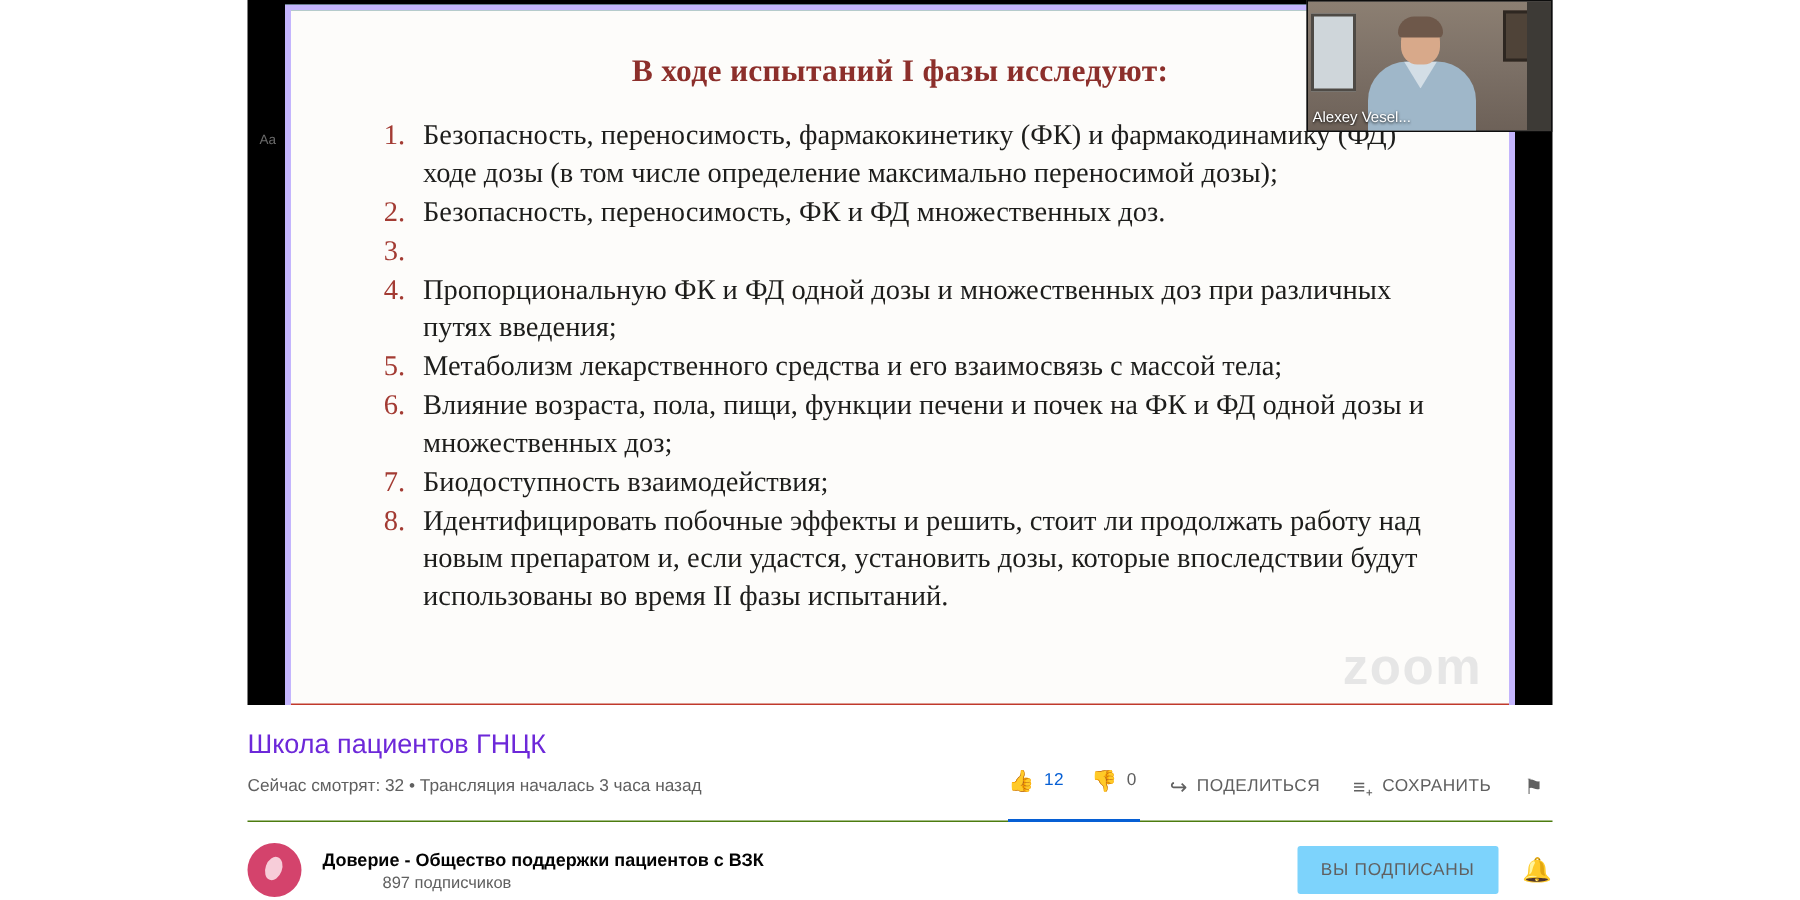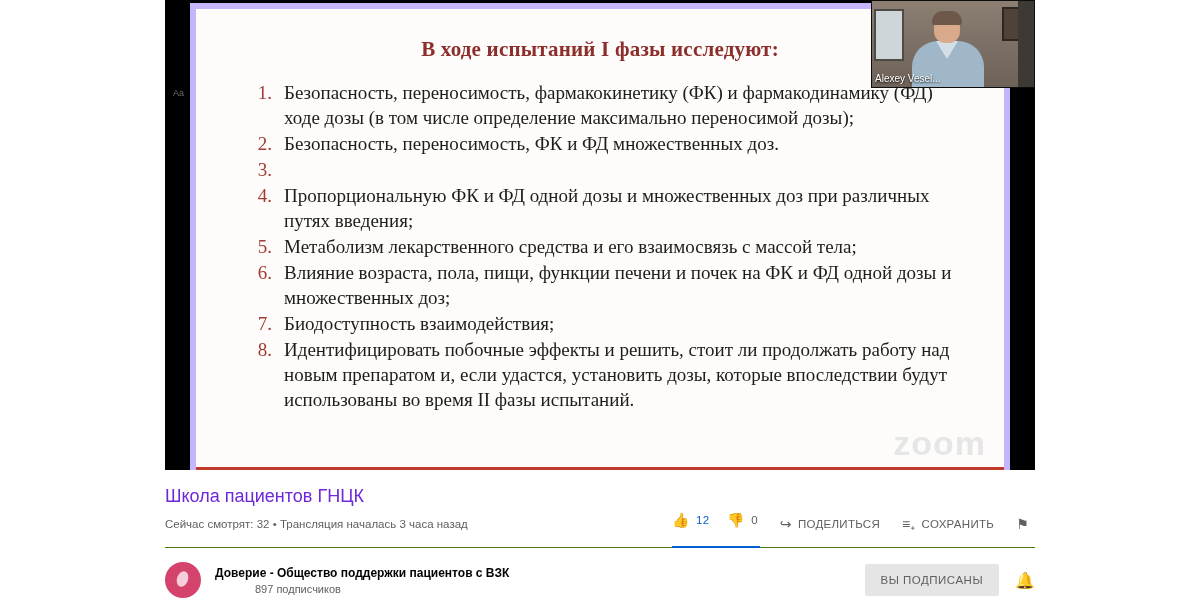--- a/index.html
+++ b/index.html
@@ -31,21 +31,21 @@
   }
 
   
   .slide {
     position: absolute;
     left: 25px;
     top: 3px;
     width: 820px;
     height: 496px;
     background: #15803d;
-    border: 6px solid #c4b5fd;
+    border: 4px solid #c4b5fd;
     box-sizing: border-box;
   }
 
   .slide-inner {
     position: absolute;
     left: 0;
     top: 0;
     right: 0;
     bottom: 0;
     background: #fdfcfa;
@@ -339,21 +339,21 @@
   }
 
   .sub-count {
     font-size: 11px;
     color: #606060;
     font-family: Liberation Sans, sans-serif;
     margin-left: 40px;
   }
 
   .subscribed-btn {
-    background: #e5e5e5;
+    background: #7dd3fc;
     color: #606060;
     font-size: 11.5px;
     letter-spacing: 0.5px;
     padding: 10px 16px;
     border: none;
     border-radius: 2px;
     font-family: "Liberation Sans", sans-serif;
     cursor: pointer;
   }
 

